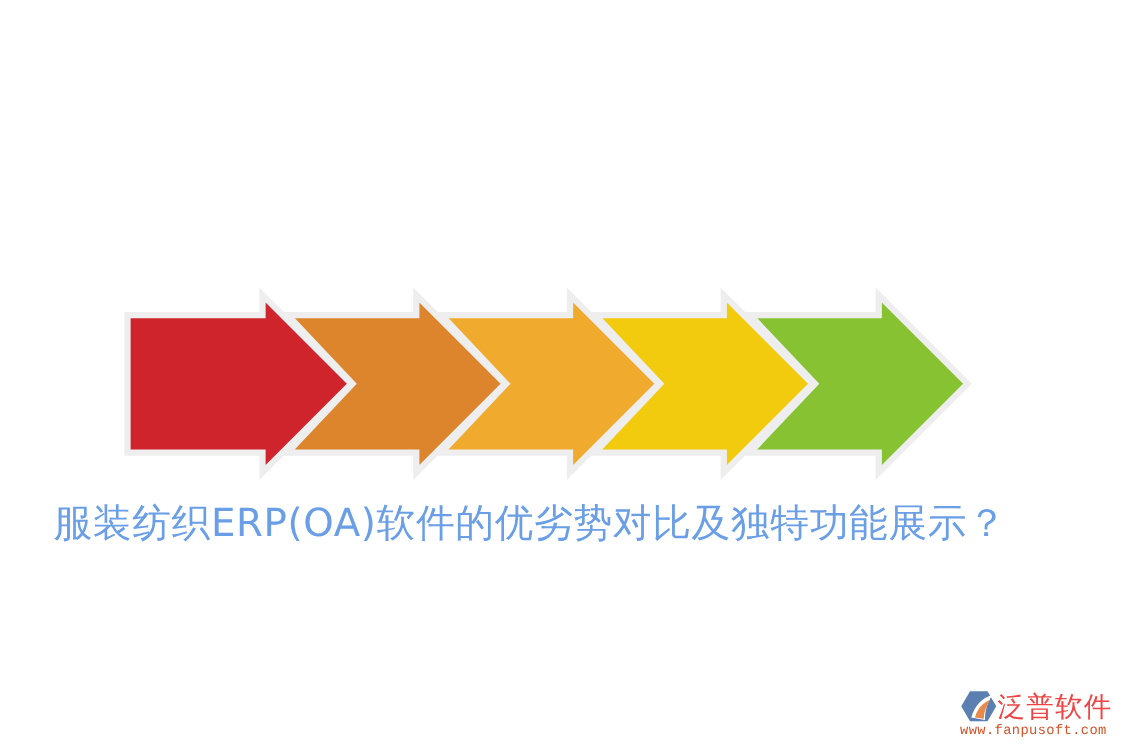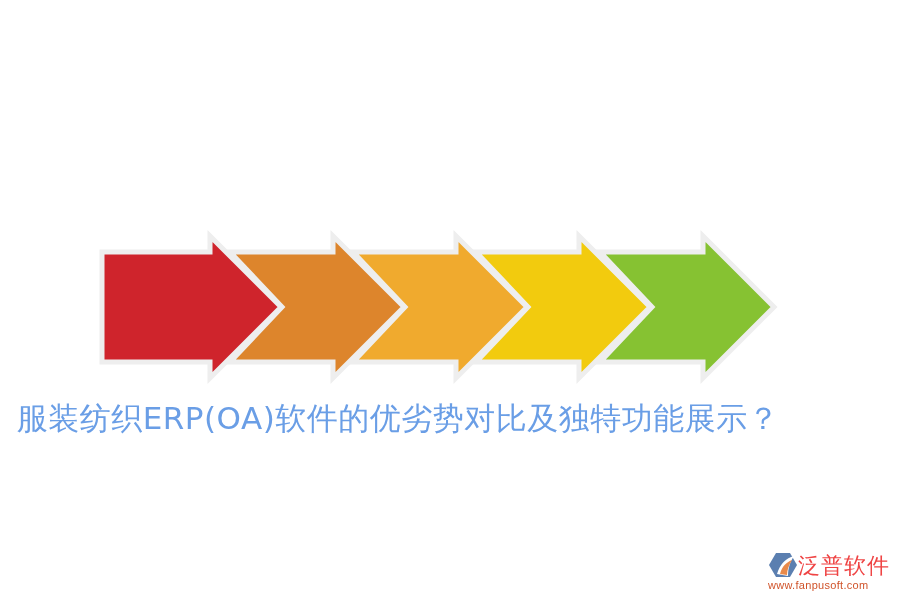--- a/index.html
+++ b/index.html
@@ -7,32 +7,33 @@
       width: 900px; height: 600px; background: #ffffff;
       position: relative; overflow: hidden;
       font-family: "DejaVu Sans", sans-serif;
     }
     #arrows { position: absolute; left: 0; top: 0; }
     .title {
       position: absolute; left: 0; top: 398px; width: 796px;
       text-align: center; font-size: 31px; color: #6a9ee6;
       letter-spacing: 0.5px; white-space: nowrap;
       font-family: "DejaVu Sans", sans-serif;
+      padding-left: 26px;
     }
     .logo {
       position: absolute; left: 768px; top: 551px; width: 130px; height: 40px;
     }
     .logo-icon { position: absolute; left: 0; top: 1px; width: 30px; height: 26px; }
     .logo-name {
       position: absolute; left: 30px; top: 0px; font-size: 22px; color: #ef4444;
       font-family: "DejaVu Sans", sans-serif; white-space: nowrap; letter-spacing: 1px;
     }
     .logo-url {
       position: absolute; left: 0; top: 28px; font-size: 11px; color: #d0532a;
-      font-family: Liberation Sans, sans-serif; white-space: nowrap; letter-spacing: 0.3px;
+      font-family: Liberation Mono, monospace; white-space: nowrap; letter-spacing: 0.3px;
     }
   </style>
 </head>
 <body>
 
 <svg id="arrows" width="900" height="400" viewBox="0 0 900 400">
 
   <g>
     <polygon points="600,252 703,252 703,236 774,307 703,378 703,362 600,362 652,307" fill="#86c232" stroke="#eeeeee" stroke-width="5" stroke-linejoin="miter"></polygon>
   </g>

